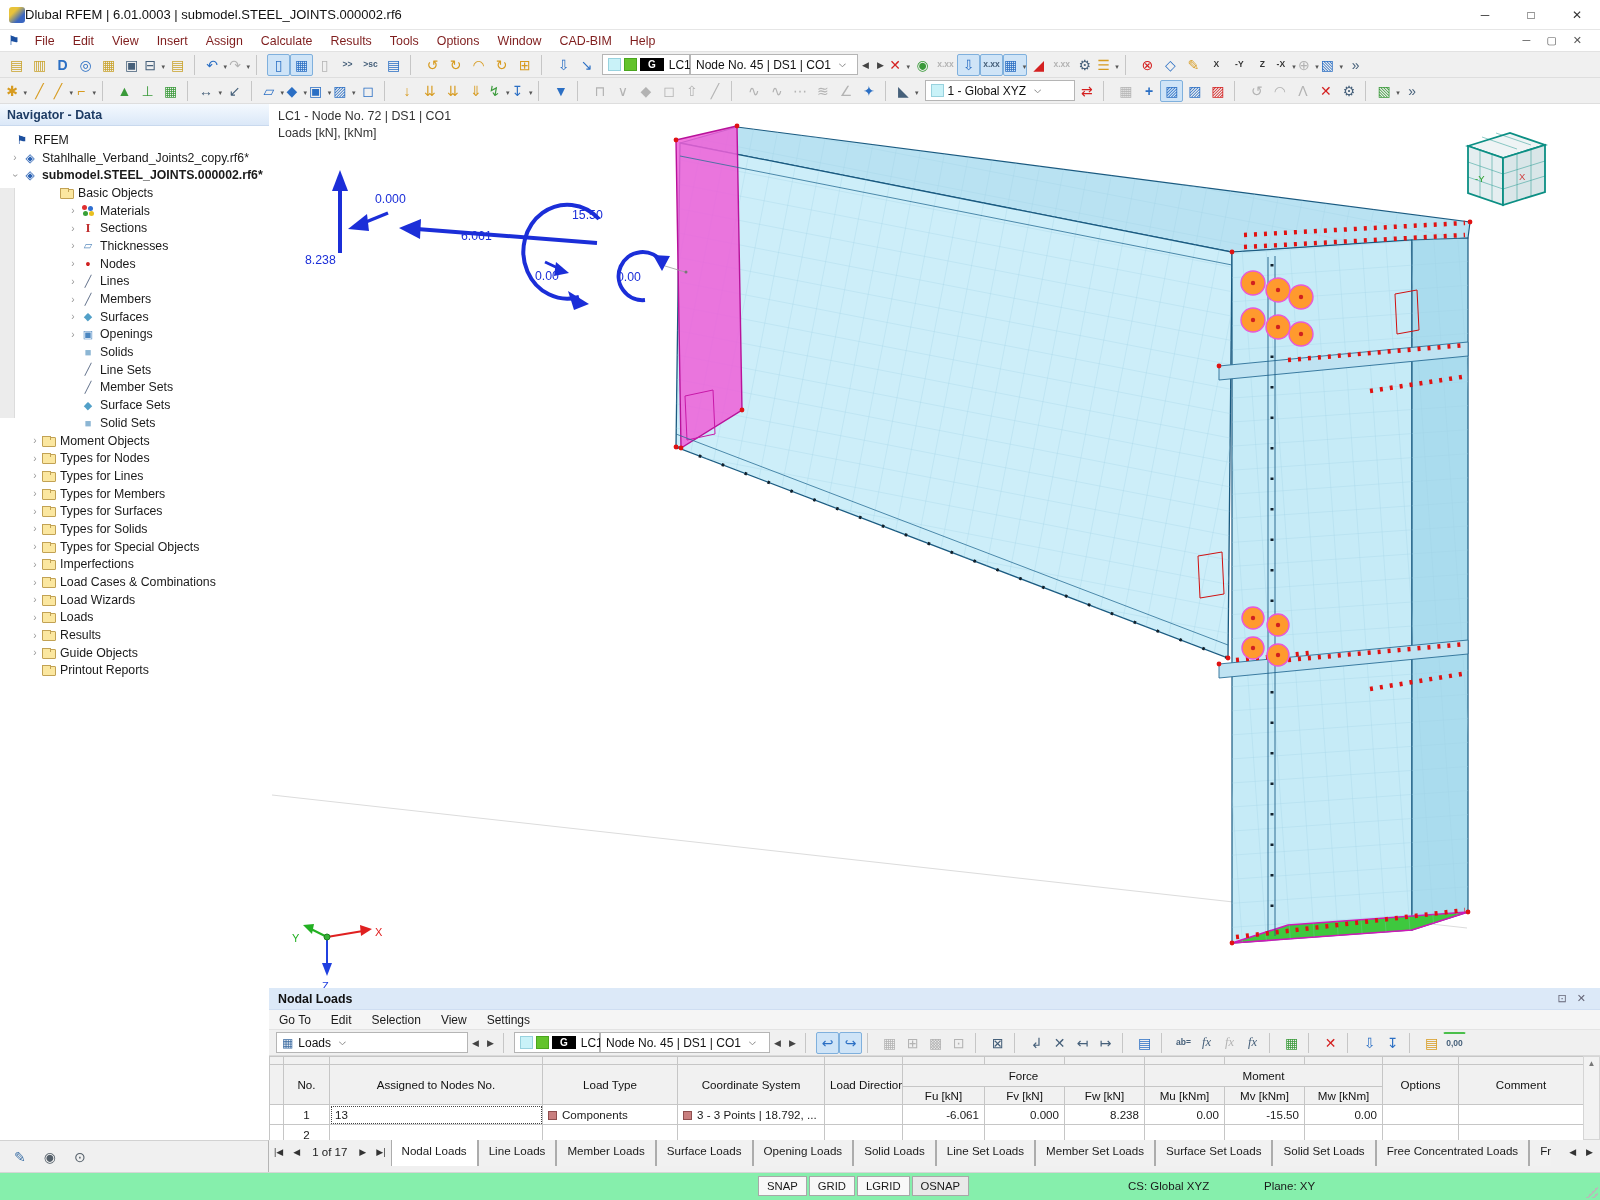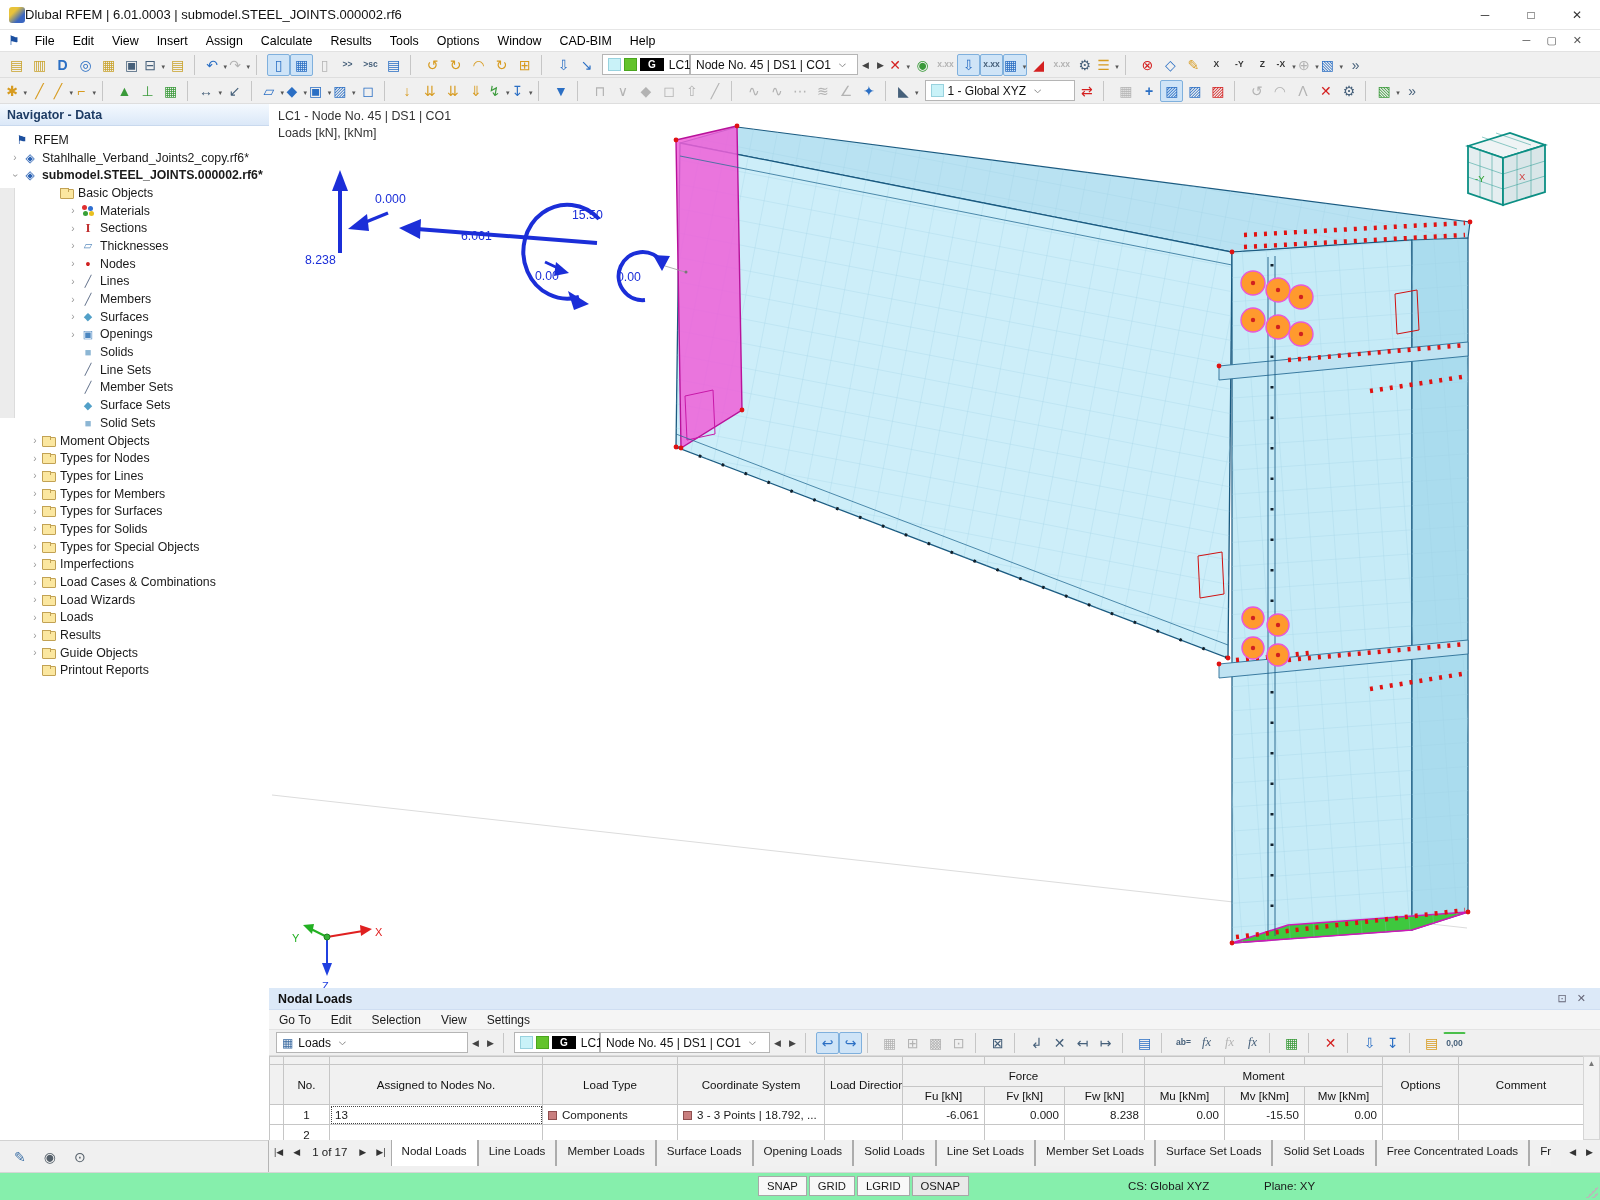--- a/index.html
+++ b/index.html
@@ -9,21 +9,21 @@
 
 #titlebar{position:absolute;left:0;top:0;width:1600px;height:30px;background:#fff;border-bottom:1px solid #e6e6e6;display:flex;align-items:center}
 #appicon{width:16px;height:16px;margin-left:9px;border-radius:3px;background:linear-gradient(135deg,#e8c33a 30%,#3a66c0 70%)}
 .title-text{font-size:13px;color:#111}
 .winbtns{margin-left:auto;display:flex;height:30px}
 .winbtn{width:46px;display:flex;align-items:center;justify-content:center;color:#333;font-size:12px}
 
 
 #menubar{position:absolute;left:0;top:30px;width:1600px;height:22px;background:#fff;display:flex;align-items:center;border-bottom:1px solid #e2e2e2}
 #menubar .doc-ic{color:#1a4fa0;font-size:13px;padding:0 6px 0 8px}
-.menuitem{padding:2px 9px;font-size:12.4px;color:#000000}
+.menuitem{padding:2px 9px;font-size:12.4px;color:#7f1d1d}
 .mdibtns{margin-left:auto;display:flex;padding-right:10px;color:#555}
 .mdibtns span{padding:0 8px;font-size:11px}
 
 
 .toolbar{position:absolute;left:0;width:1600px;height:26px;background:#f0f0f0;display:flex;align-items:center;padding-left:5px;border-bottom:1px solid #dedede}
 #tb1{top:52px}#tb2{top:78px}
 .tstrip{display:flex;align-items:center}
 .ticon{position:relative;min-width:23px;height:22px;display:flex;align-items:center;justify-content:center;border:1px solid transparent;border-radius:2px}
 .ticon .g{font-style:normal;font-size:14px;line-height:1}
 .ticon.txt .g{font-size:8.5px;font-weight:bold;letter-spacing:0}
@@ -674,21 +674,21 @@
         <div class="trow" style="padding-left: 28px;">
           <span class="texp" style="visibility: hidden;"></span>
           <span class="tico ic-folder"></span>
           <span class="tlab">Printout Reports</span>
         </div>
       </div>
   </div>
 
   <div id="viewport">
     <div class="vhead">
-      <div>LC1 - Node No. 45 | DS1 | CO1</div>
+      <div>LC1 - Node No. 72 | DS1 | CO1</div>
       <div>Loads [kN], [kNm]</div>
     </div>
     <svg width="1331" height="884" viewBox="0 0 1331 884">
       <defs>
         <pattern id="meshA" width="24" height="24" patternUnits="userSpaceOnUse" patternTransform="rotate(11)">
           <path d="M24 0H0V24" fill="none" stroke="#9ccfe2" stroke-width="0.6"></path>
         </pattern>
         <pattern id="meshB" width="24" height="24" patternUnits="userSpaceOnUse" patternTransform="rotate(-4)">
           <path d="M24 0H0V24" fill="none" stroke="#9ccfe2" stroke-width="0.6"></path>
         </pattern>

